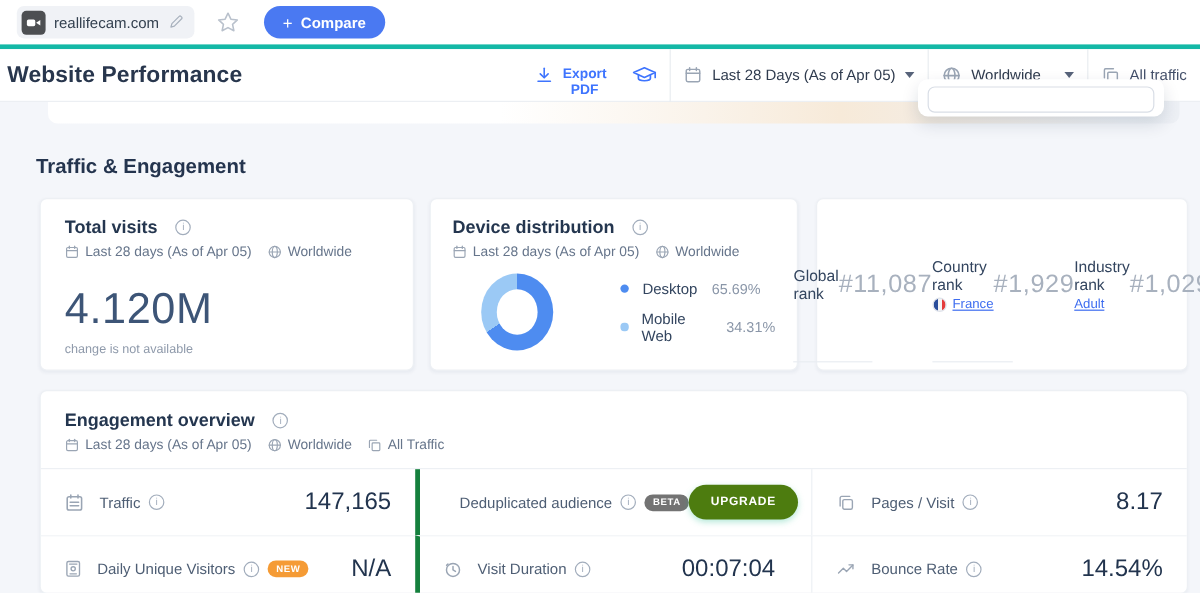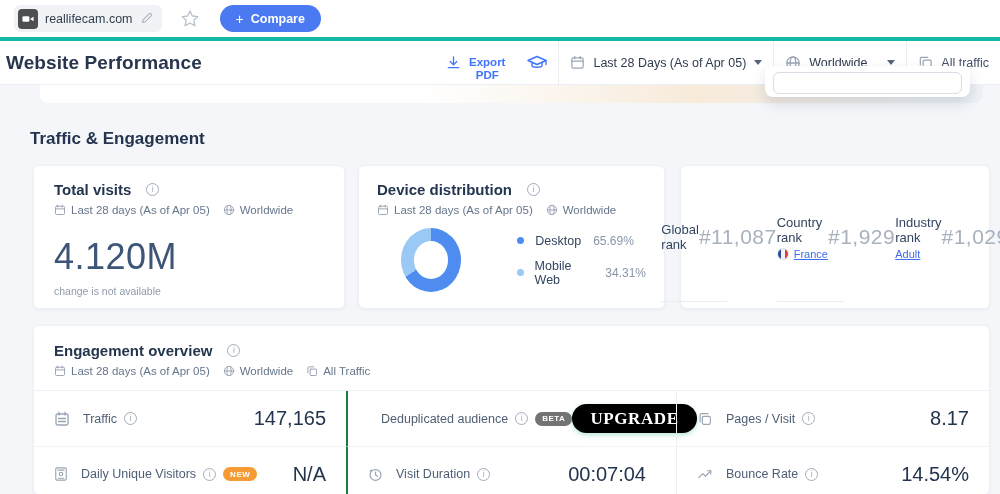--- a/index.html
+++ b/index.html
@@ -68,31 +68,31 @@
   .rank-sub { margin-top:3px; display:flex; align-items:center; gap:5px; }
   .rank-link { font-size:11px; color:#3e6df0; text-decoration:underline; cursor:pointer; }
   .flag-fr { width:12px; height:12px; border-radius:50%; background:linear-gradient(90deg,#2a4d9b 0 34%,#f4f4f4 34% 66%,#e43b3b 66% 100%); border:.5px solid #dfe3ea; }
   .rank-value { margin-left:auto; font-size:21px; color:#a8b1be; letter-spacing:.5px; }
 
   
   .card-engagement { left:33px; top:325px; width:957px; height:170px; padding:0; }
   .eng-head { padding:16px 20px 0 20px; }
   .eng-grid { margin-top:13px; border-top:1px solid #edf0f4; display:grid; grid-template-columns:312px 330px 1fr; }
   .cell { height:55px; display:flex; align-items:center; padding:0 20px; }
-  .cell.c2 { border-left:2px solid #15803d; padding-right:30px; }
+  .cell.c2 { border-left:4px solid #15803d; padding-right:30px; }
   .cell.c3 { border-left:1px solid #edf0f4; }
   .cell.r2 { border-top:1px solid #f2f4f7; }
   .m-label { margin-left:13px; font-size:12.5px; color:#4e5e74; white-space:nowrap; }
   .info { margin-left:7px; width:13px; height:13px; border:1px solid #a2adbc; border-radius:50%; display:inline-flex; align-items:center; justify-content:center; flex:none; cursor:pointer; }
   .info::after { content:"i"; font-size:8.5px; color:#a2adbc; line-height:1; }
   .badge { margin-left:7px; padding:2.5px 7px; border-radius:9px; font-size:8px; font-weight:bold; color:#fff; letter-spacing:.5px; }
   .badge-beta { background:#737373; }
   .badge-new { background:#f59b35; }
   .m-value { margin-left:auto; font-size:20px; color:#22344e; }
-  .upgrade-btn { margin-left:auto; height:29px; border:none; border-radius:15px; background:#000000; color:#fff; font-size:17px; font-weight:bold; letter-spacing:.6px; padding:0 18px; font-family:Liberation Serif, serif; cursor:pointer; box-shadow:0 2px 5px rgba(39,189,143,.35); }
+  .upgrade-btn { margin-left:auto; height:29px; border:none; border-radius:15px; background:#4d7c0f; color:#fff; font-size:10px; font-weight:bold; letter-spacing:.6px; padding:0 18px; font-family:Liberation Sans, sans-serif; cursor:pointer; box-shadow:0 2px 5px rgba(39,189,143,.35); }
 </style>
 </head>
 <body>
 
 <div class="topbar">
   <div class="domain-chip">
     <span class="favicon">
       <svg viewBox="0 0 20 20" width="14" height="14">
           <rect x="2" y="6" width="10" height="8" rx="2" fill="#fff"></rect>
           <path d="M13 10l5-3.2v6.4z" fill="#fff"></path>

